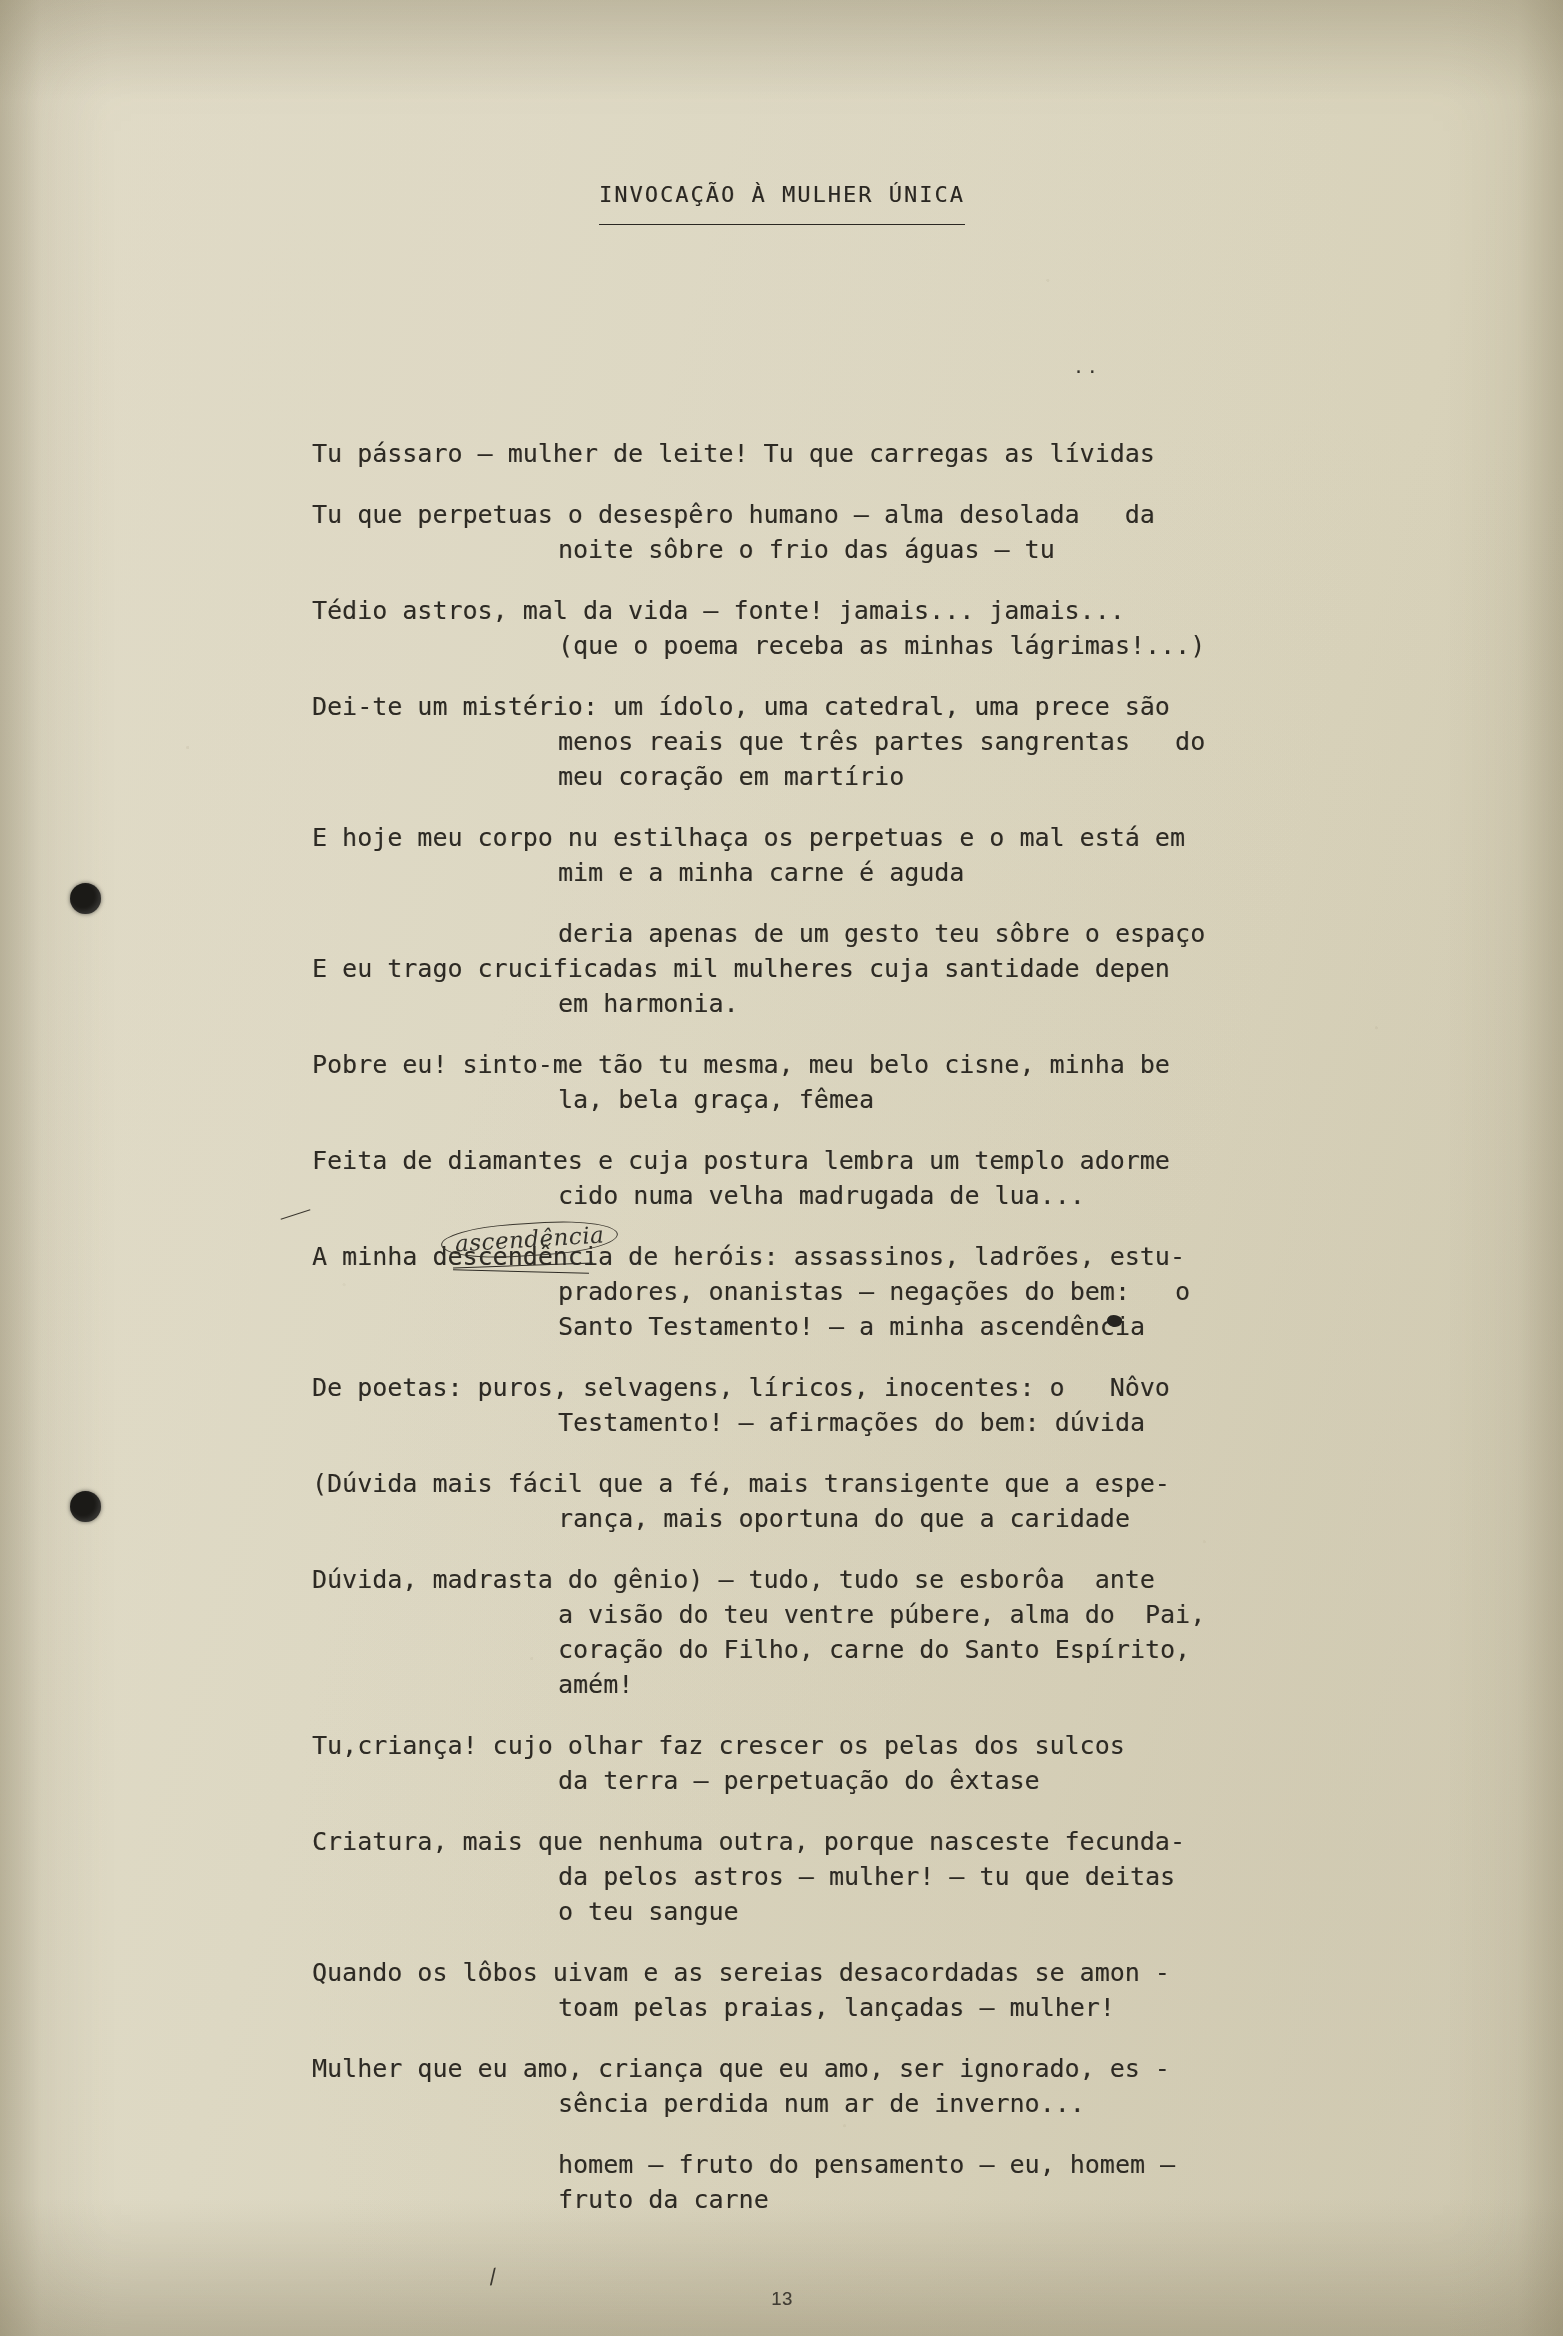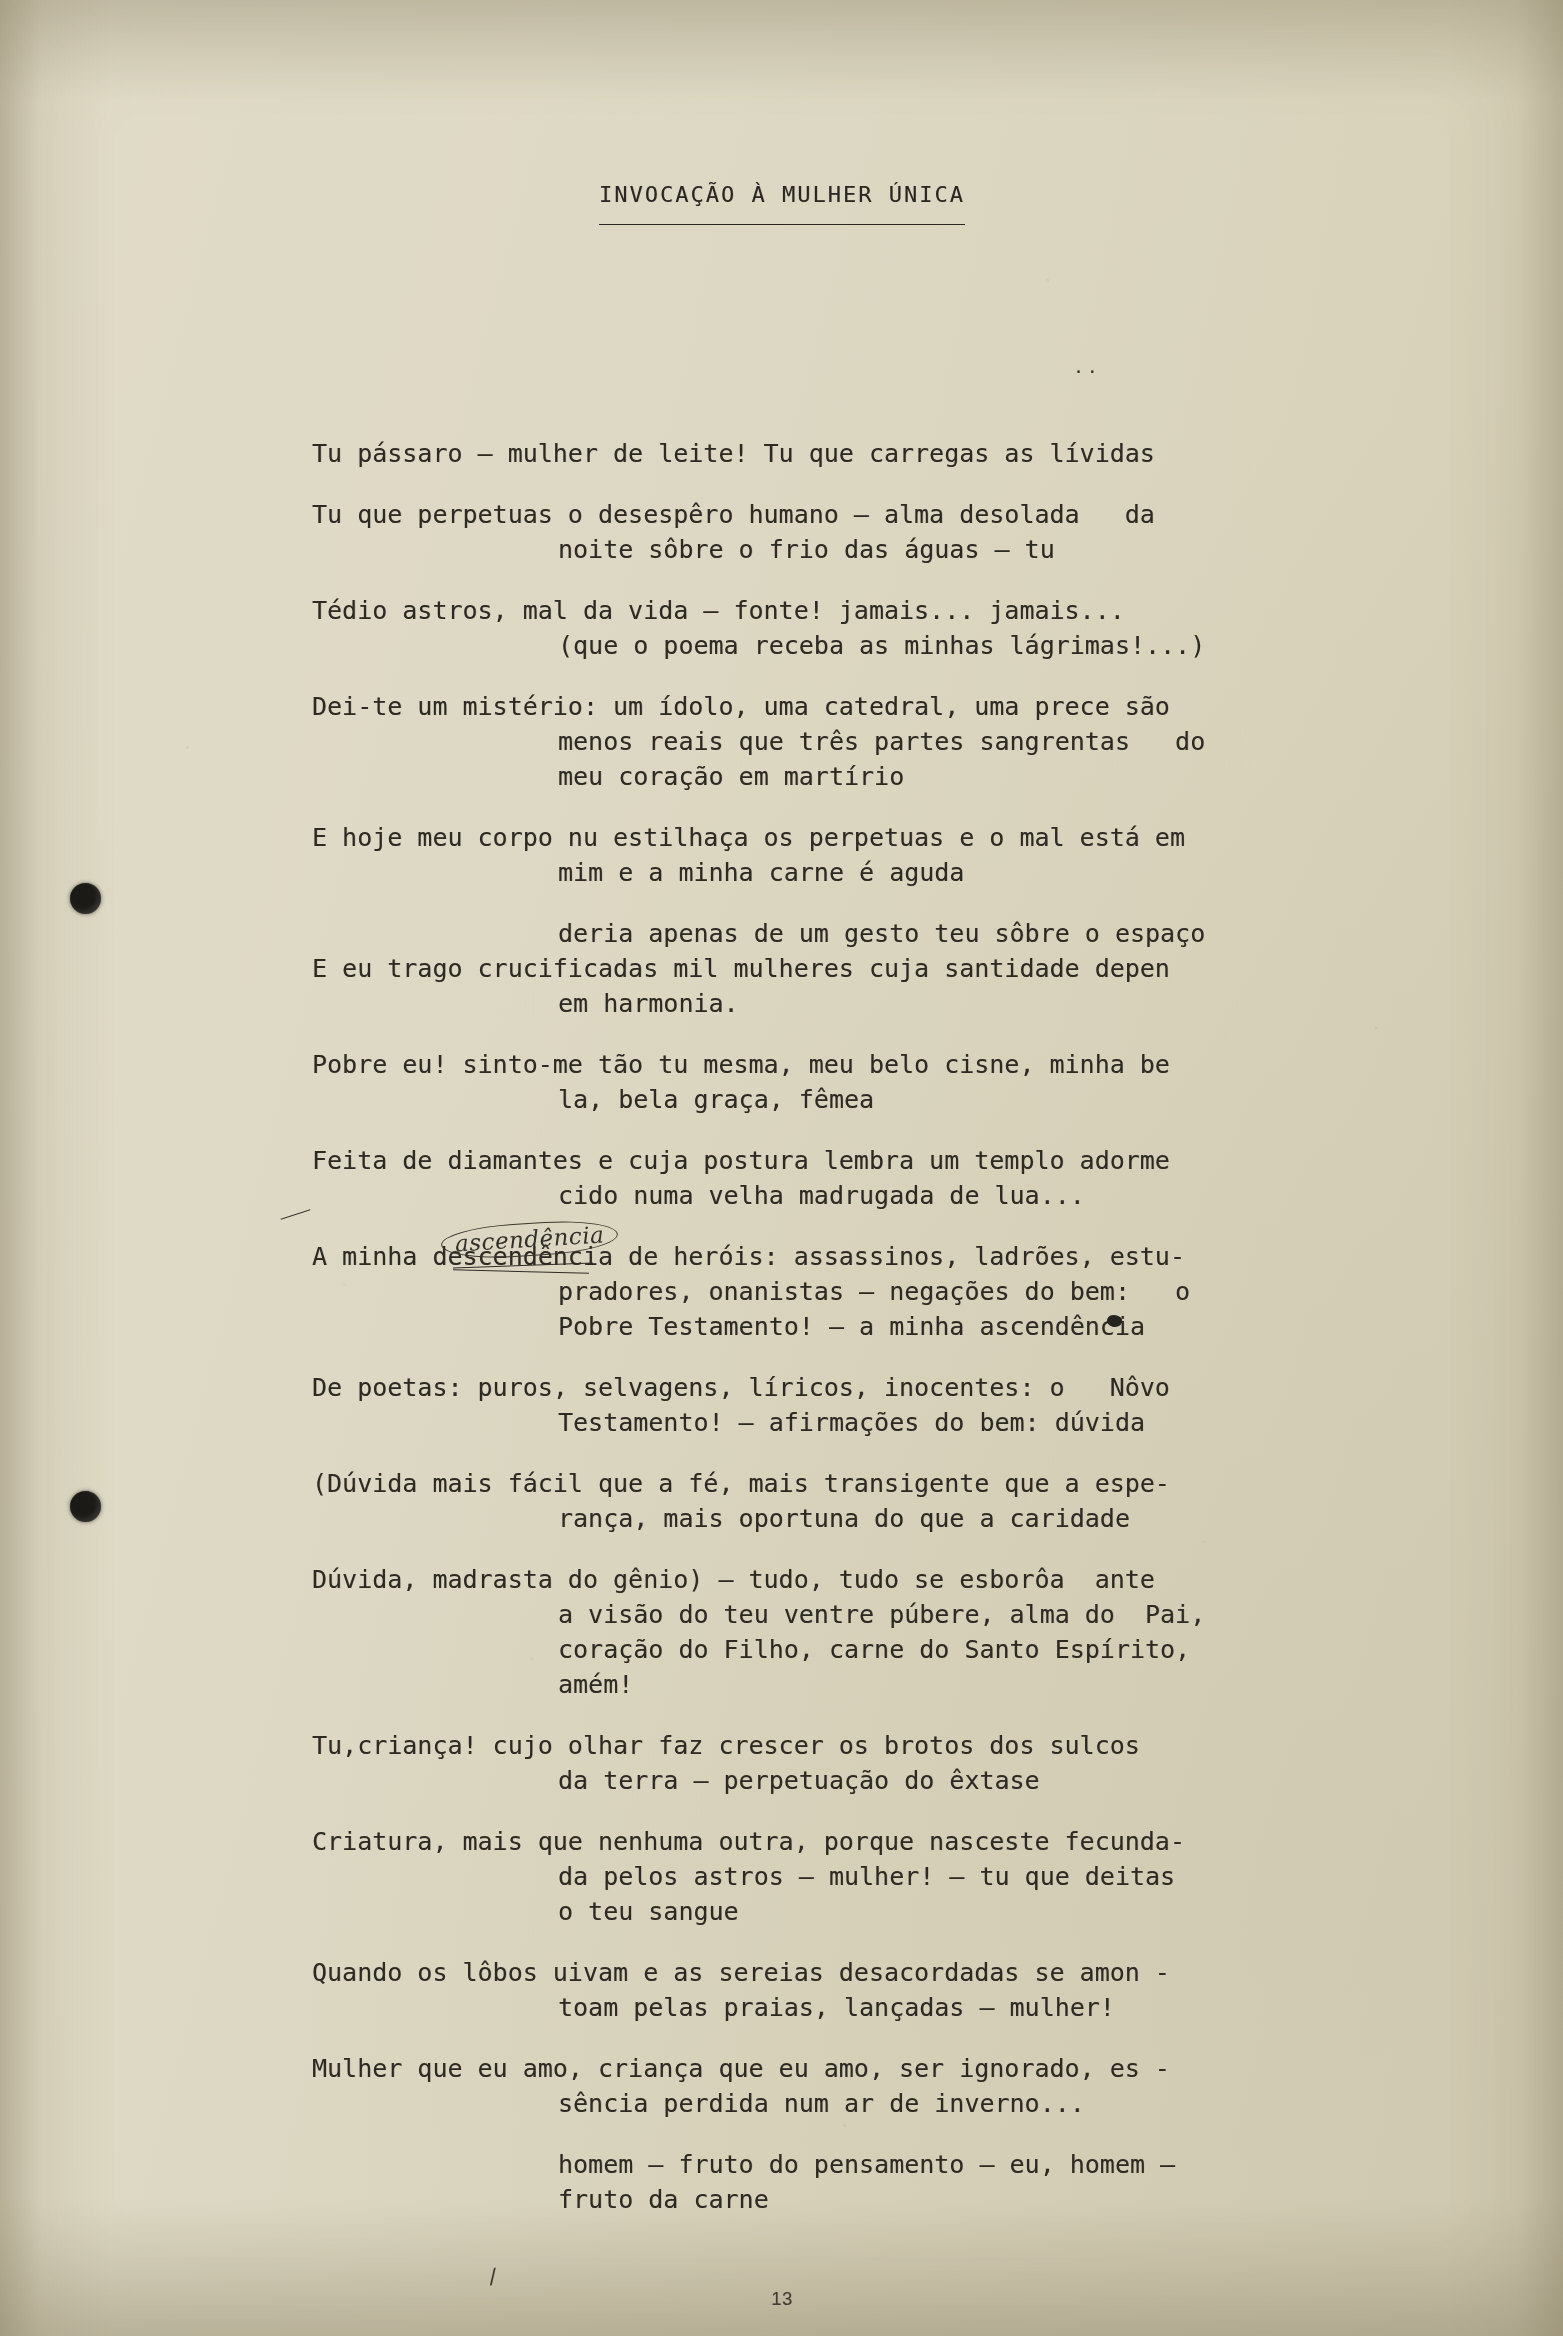--- a/index.html
+++ b/index.html
@@ -231,38 +231,38 @@
         <div class="line">Pobre eu! sinto-me tão tu mesma, meu belo cisne, minha be</div>
         <div class="line indent">la, bela graça, fêmea</div>
       </div>
       <div class="stanza">
         <div class="line">Feita de diamantes e cuja postura lembra um templo adorme</div>
         <div class="line indent">cido numa velha madrugada de lua...</div>
       </div>
       <div class="stanza">
         <div class="line">A minha descendência de heróis: assassinos, ladrões, estu-</div>
         <div class="line indent">pradores, onanistas — negações do bem:   o</div>
-        <div class="line indent">Pobre Testamento! — a minha ascendência</div>
+        <div class="line indent">Santo Testamento! — a minha ascendência</div>
       </div>
       <div class="stanza">
         <div class="line">De poetas: puros, selvagens, líricos, inocentes: o   Nôvo</div>
         <div class="line indent">Testamento! — afirmações do bem: dúvida</div>
       </div>
       <div class="stanza">
         <div class="line">(Dúvida mais fácil que a fé, mais transigente que a espe-</div>
         <div class="line indent">rança, mais oportuna do que a caridade</div>
       </div>
       <div class="stanza">
         <div class="line">Dúvida, madrasta do gênio) — tudo, tudo se esborôa  ante</div>
         <div class="line indent">a visão do teu ventre púbere, alma do  Pai,</div>
         <div class="line indent">coração do Filho, carne do Santo Espírito,</div>
         <div class="line indent">amém!</div>
       </div>
       <div class="stanza">
-        <div class="line">Tu,criança! cujo olhar faz crescer os brotos dos sulcos</div>
+        <div class="line">Tu,criança! cujo olhar faz crescer os pelas dos sulcos</div>
         <div class="line indent">da terra — perpetuação do êxtase</div>
       </div>
       <div class="stanza">
         <div class="line">Criatura, mais que nenhuma outra, porque nasceste fecunda-</div>
         <div class="line indent">da pelos astros — mulher! — tu que deitas</div>
         <div class="line indent">o teu sangue</div>
       </div>
       <div class="stanza">
         <div class="line">Quando os lôbos uivam e as sereias desacordadas se amon -</div>
         <div class="line indent">toam pelas praias, lançadas — mulher!</div>

